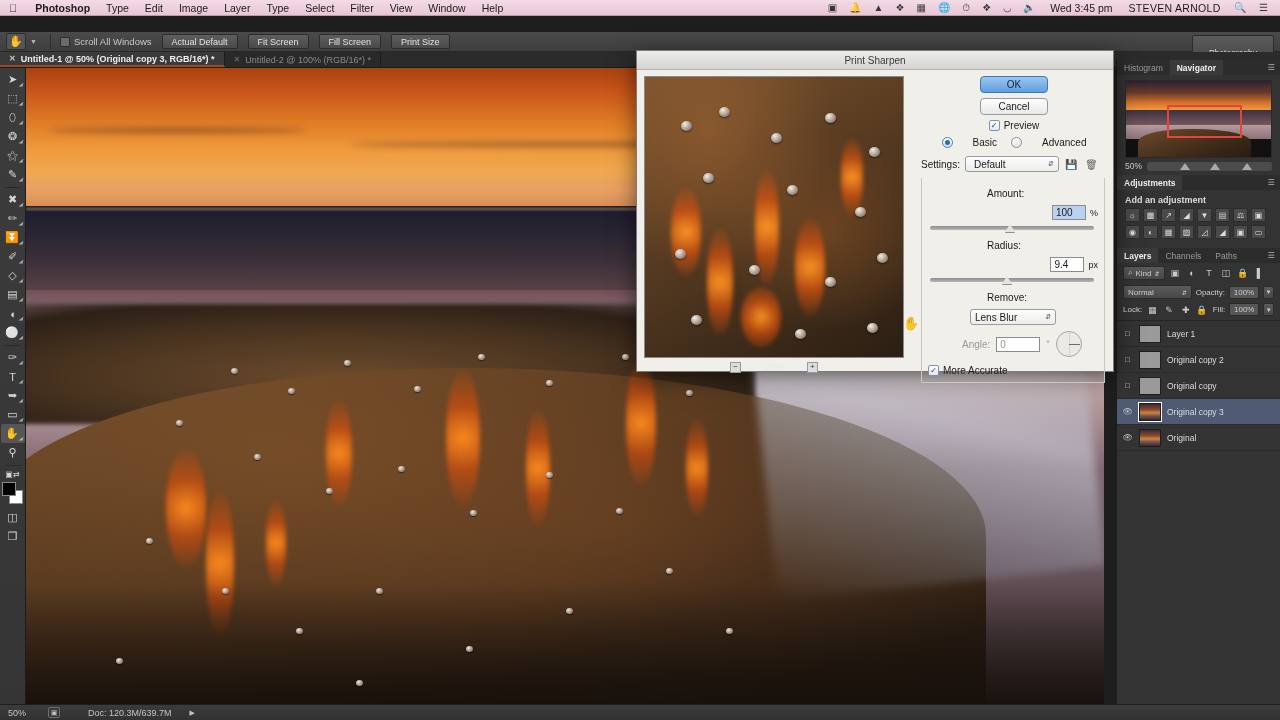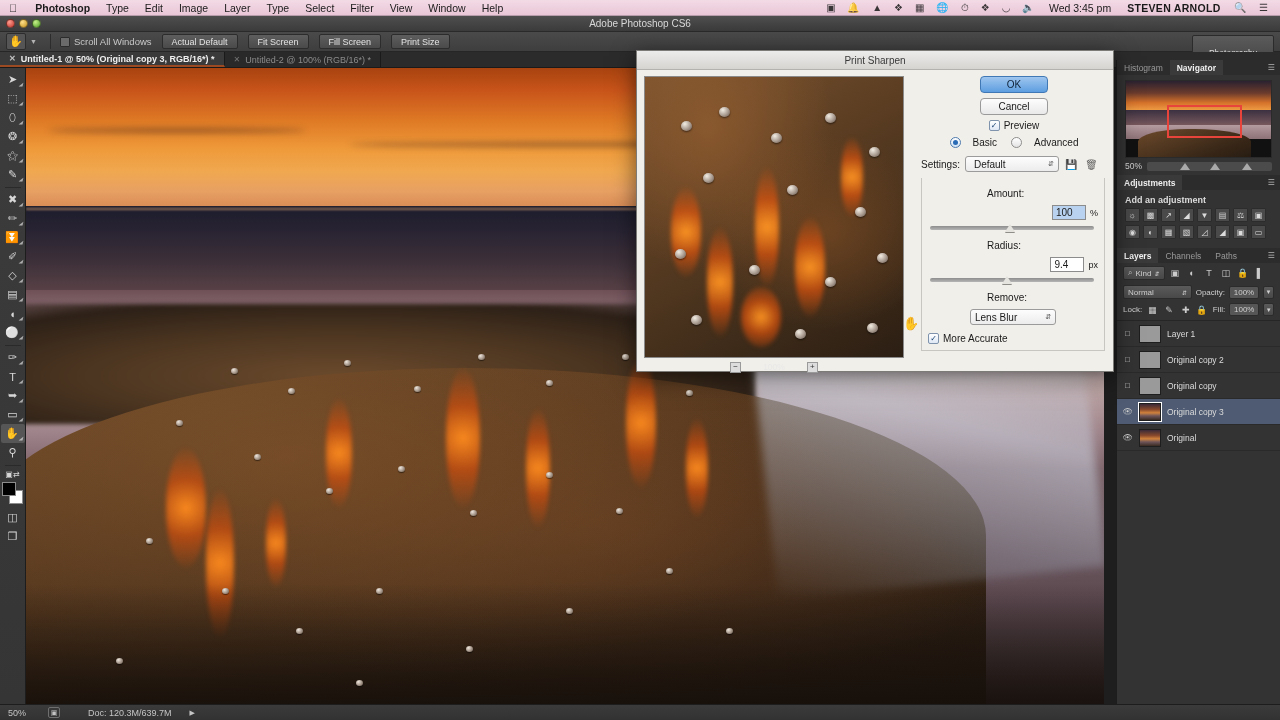--- a/index.html
+++ b/index.html
@@ -17,21 +17,21 @@
     background:linear-gradient(#f3dbe6,#e9c6d6);
     display:flex; align-items:center; color:#1a1a1a; font-size:10.5px;
     border-bottom:1px solid #b79cab;
   }
   .osbar .apple { margin:0 10px 0 9px; font-size:11px; color:#2a2a2a; }
   .osbar .mi { padding:0 8px; white-space:nowrap; }
   .osbar .mi.bold { font-weight:bold; }
   .osbar .right { margin-left:auto; display:flex; align-items:center; padding-right:6px; }
   .osbar .right .ic { padding:0 6px; font-size:10px; opacity:.85; }
   .osbar .right .txt { padding:0 8px; white-space:nowrap; }
-  .osbar .right .user { padding:0 8px; font-weight:bold; letter-spacing:.3px; }
+  .osbar .right .user { padding:0 8px; font-weight:normal; letter-spacing:.3px; }
 
   
   .titlebar {
     position:absolute; top:16px; left:0; width:1280px; height:16px;
     background:linear-gradient(#4e4e4e,#3b3b3b);
     border-bottom:1px solid #2a2a2a;
     display:flex; align-items:center; justify-content:center;
     color:#d8d8d8; font-size:10px;
   }
   .lights { position:absolute; left:6px; top:3px; display:flex; gap:4px; }
@@ -282,21 +282,21 @@
   .okbtn, .cancelbtn {
     width:68px; height:17px; margin:0 auto 5px; display:flex;align-items:center;justify-content:center;
     font-size:10px; border-radius:4px;
   }
   .okbtn { background:linear-gradient(#9fc6ef,#5d9ee0); border:1px solid #3f78b4; color:#10243a; }
   .cancelbtn { background:linear-gradient(#fdfdfd,#e9e9e9); border:1px solid #9a9a9a; color:#1a1a1a; }
   .previewchk { display:flex; align-items:center; justify-content:center; gap:4px; font-size:10px; margin-bottom:6px; }
   .cbox { width:11px;height:11px;background:linear-gradient(#fff,#dfe8f5);border:1px solid #7f93ad;border-radius:2px;
     display:flex;align-items:center;justify-content:center;font-size:8px;color:#17406f; }
   .radiorow { display:flex; align-items:center; justify-content:center; gap:14px; font-size:10px; margin-bottom:8px; }
-  .radiorow span { display:flex;align-items:center;gap:12px; }
+  .radiorow span { display:flex;align-items:center;gap:20px; }
   .rb { width:11px;height:11px;border-radius:50%;background:linear-gradient(#fff,#e3e3e3);border:1px solid #8d8d8d;
     display:flex;align-items:center;justify-content:center; }
   .rb.on { background:linear-gradient(#fff,#cfe1f4); border-color:#4e7bad; }
   .rb.on::after { content:""; width:5px;height:5px;border-radius:50%;background:#2a6bb5; }
 
   .group { position:relative; margin:4px 4px 0 2px; border:1px solid #c8c6c1; border-top:none; padding:8px 6px 6px; }
   .settingsrow { display:flex; align-items:center; gap:5px; font-size:10px; margin:2px 0 6px 2px; }
   .popup {
     height:16px; display:flex; align-items:center; padding:0 4px;
     background:linear-gradient(#fdfdfd,#ececec); border:1px solid #9b9b9b; border-radius:3px; font-size:10px;
@@ -351,28 +351,20 @@
       <span class="ic">❖</span>
       <span class="ic">◡</span>
       <span class="ic">🔈</span>
       <span class="txt">Wed 3:45 pm</span>
       <span class="user">STEVEN ARNOLD</span>
       <span class="ic">🔍</span>
       <span class="ic">☰</span>
     </span>
   </div>
 
-  <div class="titlebar">
-    <span class="lights">
-      <i class="c"></i>
-      <i class="m"></i>
-      <i class="z"></i>
-    </span>
-    <span>Adobe Photoshop CS6</span>
-  </div>
 
   <div class="optbar">
     <span class="toolico">✋</span>
     <span class="caret">▼</span>
     <span class="sep"></span>
     <span class="chk">
       <span class="box"></span>
       <span>Scroll All Windows</span>
     </span>
     <span class="obtn">Actual Default</span>
@@ -701,20 +693,26 @@
           </div>
 
           <div class="field">
             <span class="lbl">Remove:</span>
             <span class="popup" style="width:86px;">
               <span>Lens Blur</span>
               <span class="ar">⇵</span>
             </span>
           </div>
 
+          <div class="angwrap">
+            <span style="color:#9a9a9a;">Angle:</span>
+            <span class="numbox" style="width:44px;color:#9a9a9a;">0</span>
+            <span class="unit" style="color:#9a9a9a;">°</span>
+            <span class="dial"></span>
+          </div>
 
           <div class="moreacc">
             <span class="cbox">✓</span>
             <span>More Accurate</span>
           </div>
         </div>
       </div>
     </div>
   </div>
 

